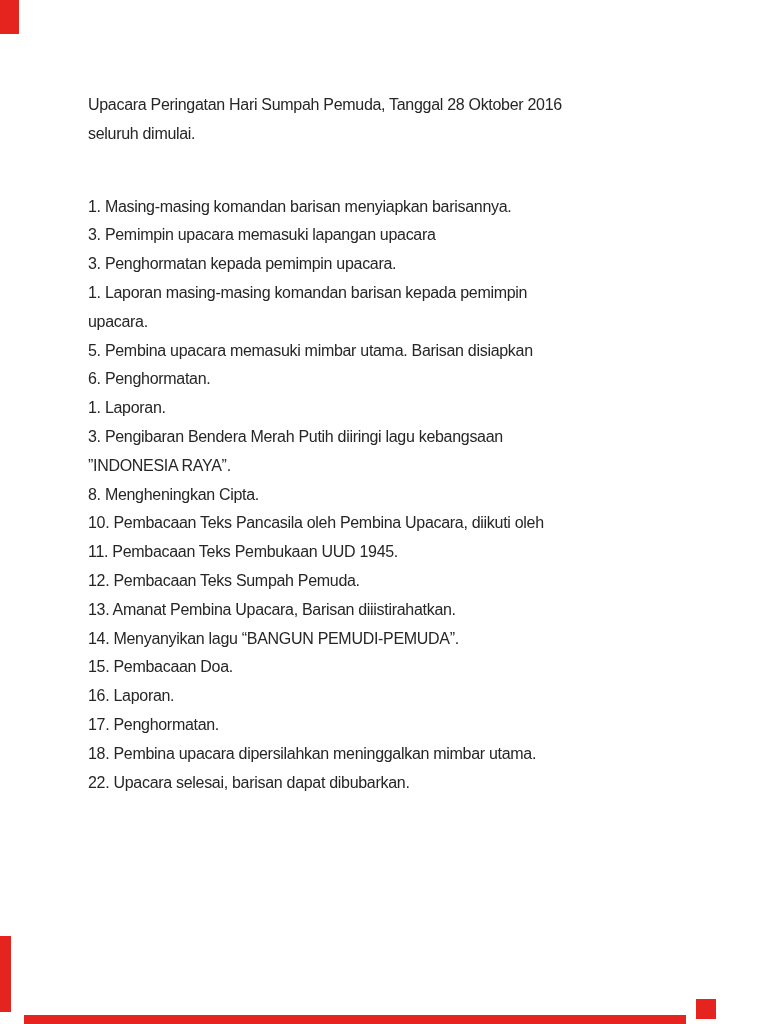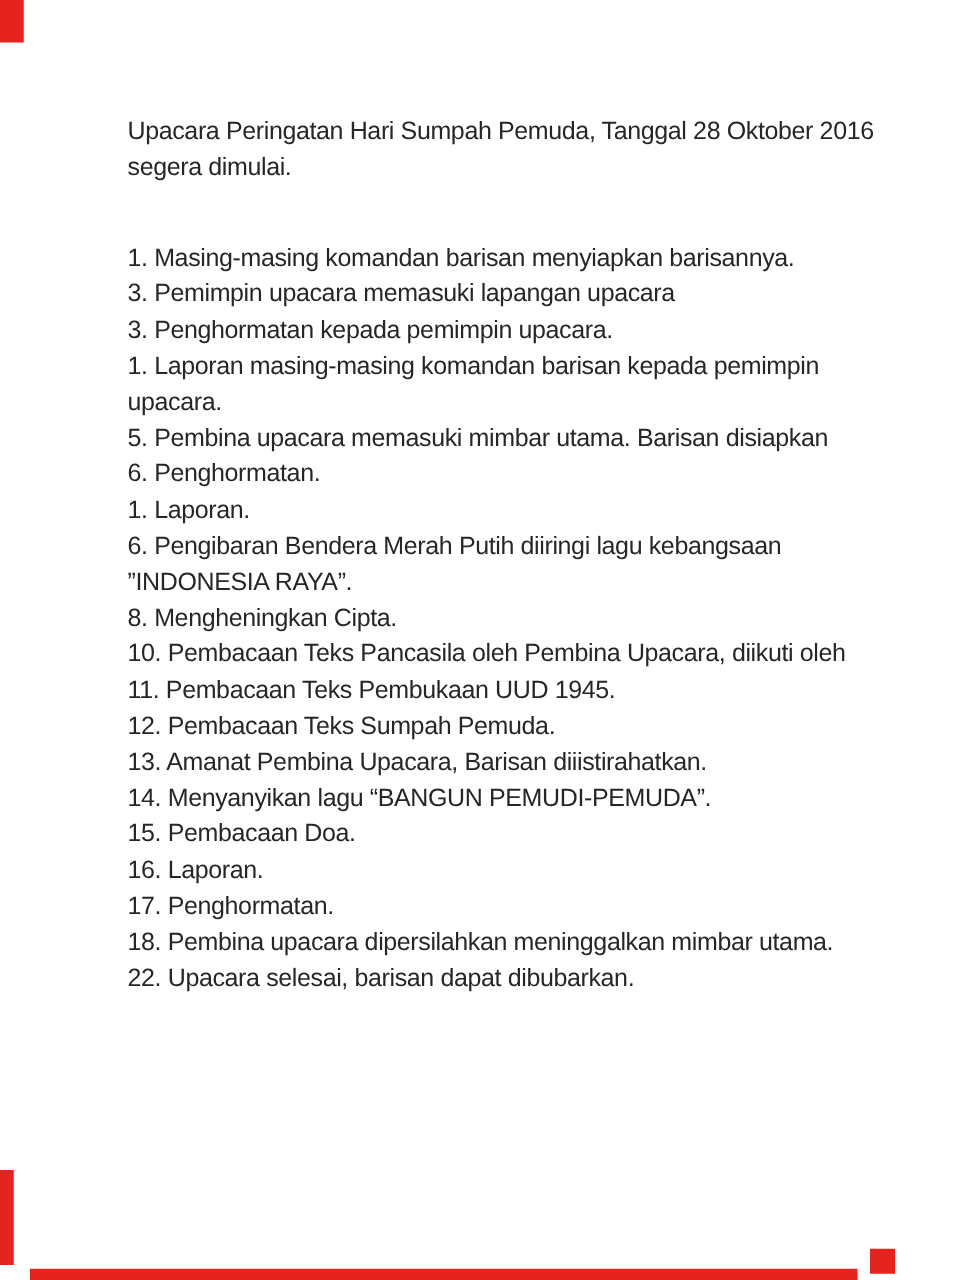--- a/index.html
+++ b/index.html
@@ -9,25 +9,25 @@
   }
   .page {
     position: relative;
     width: 768px;
     height: 1024px;
     background: var(--page-bg, #ffffff);
     overflow: hidden;
   }
   .content {
     position: absolute;
-    left: 102px;
+    left: 88px;
     top: 91px;
     width: 580px;
     color: var(--text-color, #262626);
-    font-size: 20px;
+    font-size: 16px;
     line-height: 28.8px;
     letter-spacing: -0.3px;
   }
   .para-title { margin-bottom: 44px; }
   .para-title div, .para-list div { white-space: nowrap; }
   
   .artifact {
     position: absolute;
     background: var(--artifact-color, #e5231f);
   }
@@ -42,32 +42,32 @@
 <div class="page">
 
   <div class="artifact artifact-top-left"></div>
   <div class="artifact artifact-left-strip"></div>
   <div class="artifact artifact-bottom-bar"></div>
   <div class="artifact artifact-bottom-sq"></div>
 
   <div class="content">
     <div class="para-title">
         <div>Upacara Peringatan Hari Sumpah Pemuda, Tanggal 28 Oktober 2016</div>
-        <div>segera dimulai.</div>
+        <div>seluruh dimulai.</div>
       </div>
     <div class="para-list">
         <div>1. Masing-masing komandan barisan menyiapkan barisannya.</div>
         <div>3. Pemimpin upacara memasuki lapangan upacara</div>
         <div>3. Penghormatan kepada pemimpin upacara.</div>
         <div>1. Laporan masing-masing komandan barisan kepada pemimpin</div>
         <div>upacara.</div>
         <div>5. Pembina upacara memasuki mimbar utama. Barisan disiapkan</div>
         <div>6. Penghormatan.</div>
         <div>1. Laporan.</div>
-        <div>6. Pengibaran Bendera Merah Putih diiringi lagu kebangsaan</div>
+        <div>3. Pengibaran Bendera Merah Putih diiringi lagu kebangsaan</div>
         <div>”INDONESIA RAYA”.</div>
         <div>8. Mengheningkan Cipta.</div>
         <div>10. Pembacaan Teks Pancasila oleh Pembina Upacara, diikuti oleh</div>
         <div>11. Pembacaan Teks Pembukaan UUD 1945.</div>
         <div>12. Pembacaan Teks Sumpah Pemuda.</div>
         <div>13. Amanat Pembina Upacara, Barisan diiistirahatkan.</div>
         <div>14. Menyanyikan lagu “BANGUN PEMUDI-PEMUDA”.</div>
         <div>15. Pembacaan Doa.</div>
         <div>16. Laporan.</div>
         <div>17. Penghormatan.</div>

